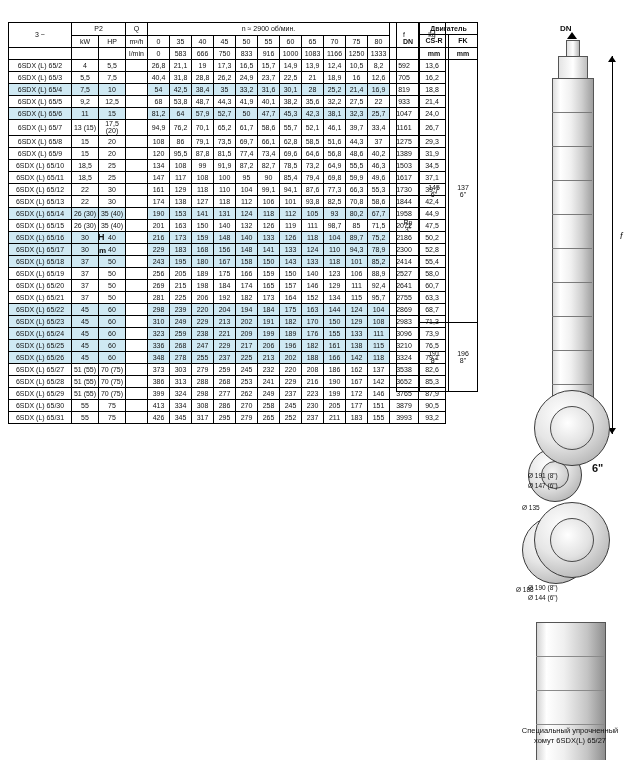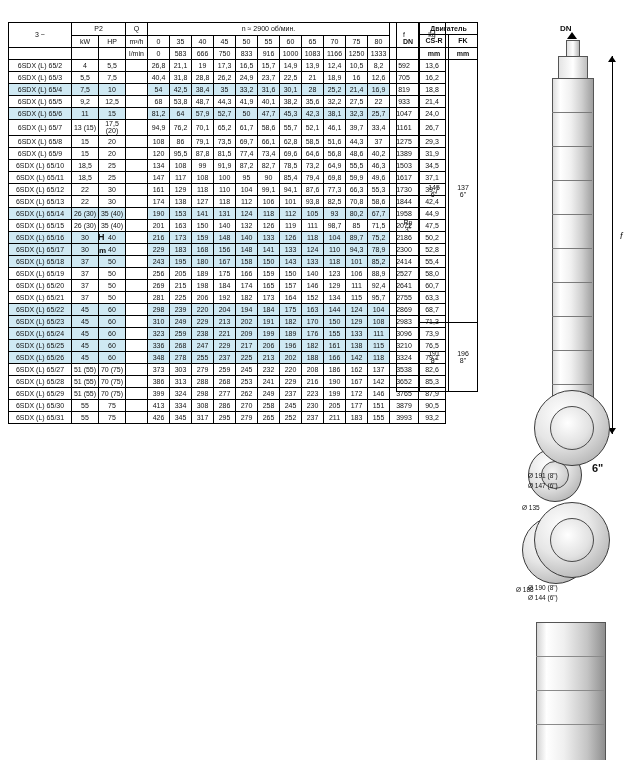--- a/index.html
+++ b/index.html
@@ -758,17 +758,21 @@
     <div class="circ-in" style="left:50px;top:128px;width:42px;height:42px;background:radial-gradient(circle at 40% 38%,#ffffff,#e2e2e2 60%,#bdbdbd 100%);"></div>
     <div class="dimlbl" style="position:absolute;left:28px;top:194px;">Ø 190 (8")</div>
     <div class="dimlbl" style="position:absolute;left:28px;top:204px;">Ø 144 (6")</div>
 
     <div style="position:absolute;left:36px;top:232px;width:68px;height:226px;background:linear-gradient(to right,#d4d4d4 0%,#ffffff 14%,#efefef 40%,#c4c4c4 74%,#8f8f8f 100%);border:1px solid #555;"></div>
     <div style="position:absolute;left:36px;top:266px;width:68px;height:1px;background:#8a8a8a;"></div>
     <div style="position:absolute;left:36px;top:300px;width:68px;height:1px;background:#8a8a8a;"></div>
     <div style="position:absolute;left:36px;top:334px;width:68px;height:1px;background:#8a8a8a;"></div>
   </div>
 
+  <div class="capt">
+    <div>Специальный упрочненный</div>
+    <div>хомут 6SDX(L) 65/27</div>
+  </div>
 
   <div style="position:absolute;left:98px;top:232px;font-size:9px;font-weight:bold;">H</div>
   <div style="position:absolute;left:99px;top:246px;font-size:8px;font-weight:bold;">m</div>
 
 </div>
 
 </body></html>

